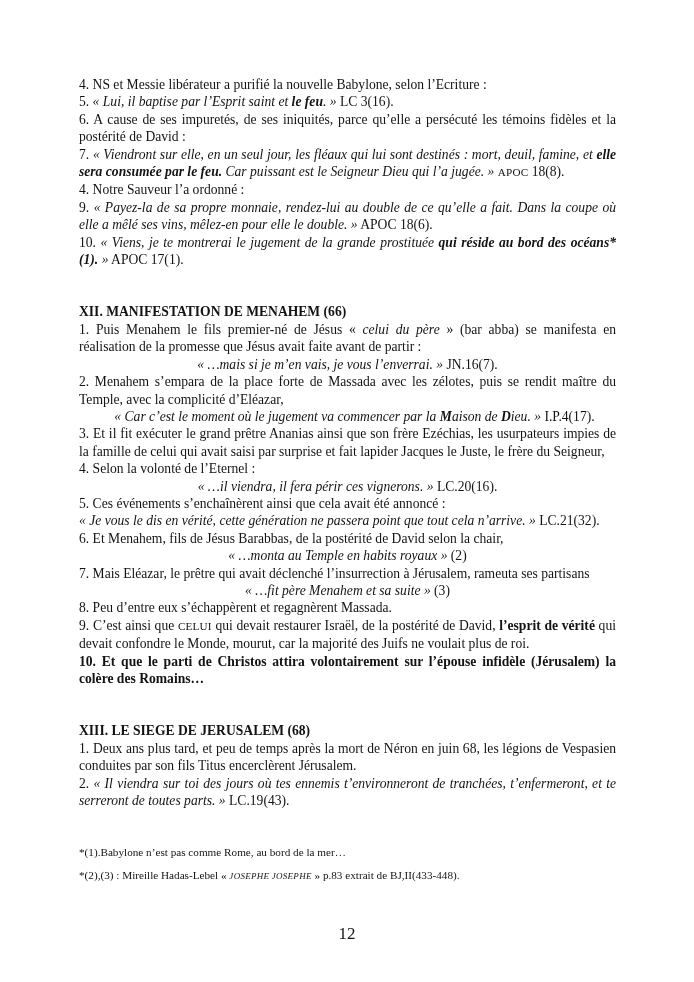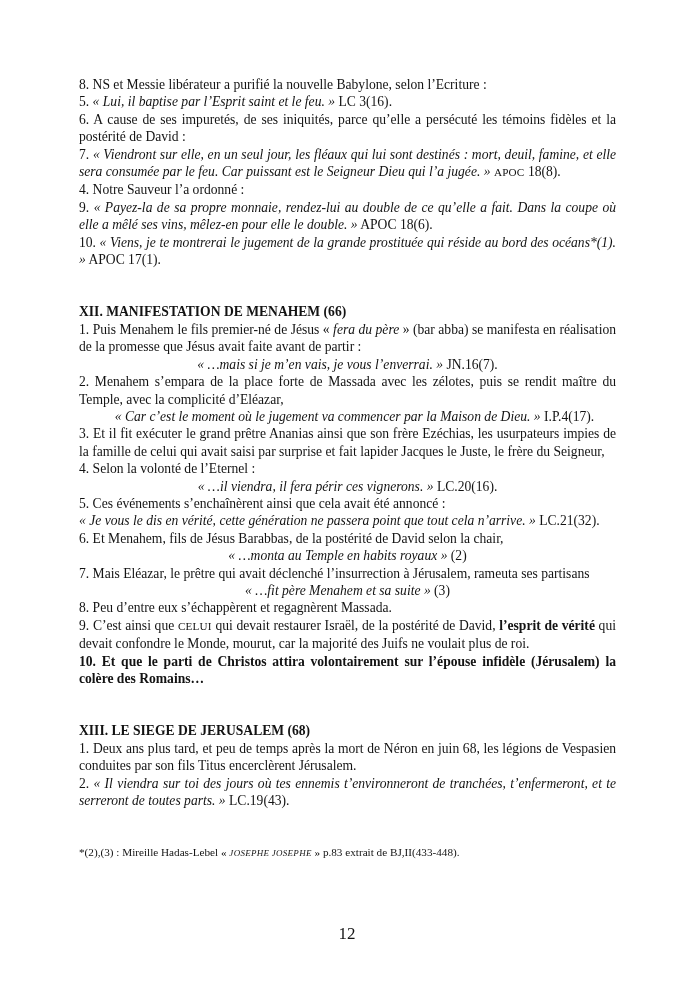--- a/index.html
+++ b/index.html
@@ -26,63 +26,64 @@
   }
   .blk-p  { text-align: justify; }
   .blk-h  { font-weight: bold; margin-top: 35px; text-align: left; }
   .blk-c  { text-align: center; }
   .blk-ind { padding-left: 14px; text-align: center; }
   .blk-sp { height: 17.4px; }
   .blk-fn { font-size: 11.2px; line-height: 16px; margin-bottom: 7px; text-align: left; }
   .s-r  { font-style: normal; font-weight: normal; }
   .s-i  { font-style: italic; }
   .s-b  { font-weight: bold; }
-  .s-bi { font-weight: normal; font-style: italic; }
+  .s-bi { font-weight: bold; font-style: italic; }
   .s-sc { font-size: 0.82em; letter-spacing: 0.2px; }
   .s-isc { font-style: italic; font-size: 0.8em; letter-spacing: 0.3px; }
   .page-number {
     position: absolute;
     top: 926px;
     left: 0;
     right: 0;
     text-align: center;
     font-size: 17px;
     line-height: 15px;
   }
 </style>
 </head>
 <body>
 
 <div class="page">
   <div id="doc-body">
-      <p class="blk blk-p"><span class="s-r">8. NS et Messie  libérateur a purifié la nouvelle Babylone, selon l’Ecriture :</span></p>
+      <p class="blk blk-p"><span class="s-r">4. NS et Messie  libérateur a purifié la nouvelle Babylone, selon l’Ecriture :</span></p>
       <p class="blk blk-p"><span class="s-r">5. </span><span class="s-i">« Lui, il baptise par l’Esprit saint et </span><span class="s-bi">le feu</span><span class="s-i">. »</span><span class="s-r"> LC 3(16).</span></p>
       <p class="blk blk-p"><span class="s-r">6. A cause de ses impuretés, de ses iniquités, parce qu’elle a persécuté les témoins fidèles et la postérité de David :</span></p>
       <p class="blk blk-p"><span class="s-r">7. </span><span class="s-i">« Viendront sur elle, en un seul jour, les fléaux qui lui sont destinés : mort, deuil, famine, et </span><span class="s-bi">elle sera consumée par le feu.</span><span class="s-i"> Car puissant est le Seigneur Dieu qui l’a jugée. »</span><span class="s-r"> </span><span class="s-sc">APOC</span><span class="s-r"> 18(8).</span></p>
       <p class="blk blk-p"><span class="s-r">4. Notre Sauveur l’a ordonné :</span></p>
       <p class="blk blk-p"><span class="s-r">9. </span><span class="s-i">«  Payez-la de sa propre monnaie, rendez-lui au double de ce qu’elle a fait. Dans la coupe où elle a mêlé ses vins, mêlez-en pour elle le double. »</span><span class="s-r"> APOC 18(6).</span></p>
       <p class="blk blk-p"><span class="s-r">10. </span><span class="s-i">« Viens, je te montrerai le jugement de la grande prostituée </span><span class="s-bi">qui réside au bord des océans*(1).</span><span class="s-i"> »</span><span class="s-r"> APOC 17(1).</span></p>
       <h2 class="blk blk-h"><span class="s-b">XII. MANIFESTATION DE MENAHEM (66)</span></h2>
-      <p class="blk blk-p"><span class="s-r">1. Puis Menahem le fils premier-né de Jésus « </span><span class="s-i">fera du père</span><span class="s-r"> » (bar abba) se manifesta en réalisation de la promesse que Jésus avait faite avant de partir :</span></p>
+      <p class="blk blk-p"><span class="s-r">1. Puis Menahem le fils premier-né de Jésus « </span><span class="s-i">celui du père</span><span class="s-r"> » (bar abba) se manifesta en réalisation de la promesse que Jésus avait faite avant de partir :</span></p>
       <p class="blk blk-c"><span class="s-i">«  …mais si je m’en vais, je vous l’enverrai. »</span><span class="s-r"> JN.16(7).</span></p>
       <p class="blk blk-p"><span class="s-r">2. Menahem s’empara de la place forte de Massada avec les zélotes, puis se rendit maître du Temple, avec la complicité d’Eléazar,</span></p>
       <p class="blk blk-ind"><span class="s-i">« Car c’est le moment où le jugement va commencer par la </span><span class="s-bi">M</span><span class="s-i">aison de </span><span class="s-bi">D</span><span class="s-i">ieu. »</span><span class="s-r"> I.P.4(17).</span></p>
       <p class="blk blk-p"><span class="s-r">3. Et il fit exécuter le grand prêtre Ananias ainsi que son frère Ezéchias, les usurpateurs impies de la famille de celui qui avait saisi par surprise et fait lapider Jacques le Juste, le frère du Seigneur,</span></p>
       <p class="blk blk-p"><span class="s-r">4. Selon la volonté de l’Eternel :</span></p>
       <p class="blk blk-c"><span class="s-i">« …il viendra, il fera périr ces vignerons. »</span><span class="s-r"> LC.20(16).</span></p>
       <p class="blk blk-p"><span class="s-r">5. Ces événements s’enchaînèrent  ainsi que cela avait été annoncé :</span></p>
       <p class="blk blk-p"><span class="s-i">« Je vous le dis en vérité, cette génération ne passera point que tout cela n’arrive. »</span><span class="s-r"> LC.21(32).</span></p>
       <p class="blk blk-p"><span class="s-r">6. Et Menahem, fils de Jésus Barabbas, de la postérité de David selon la chair,</span></p>
       <p class="blk blk-c"><span class="s-i">« …monta au Temple en habits royaux »</span><span class="s-r"> (2)</span></p>
       <p class="blk blk-p"><span class="s-r">7. Mais Eléazar, le prêtre qui avait déclenché l’insurrection à Jérusalem, rameuta ses partisans</span></p>
       <p class="blk blk-c"><span class="s-i">« …fit père Menahem et sa suite »</span><span class="s-r"> (3)</span></p>
       <p class="blk blk-p"><span class="s-r">8. Peu d’entre eux s’échappèrent et regagnèrent Massada.</span></p>
       <p class="blk blk-p"><span class="s-r">9. C’est ainsi que </span><span class="s-sc">CELUI</span><span class="s-r"> qui devait restaurer Israël, de la postérité de David, </span><span class="s-b">l’esprit de vérité</span><span class="s-r"> qui devait confondre le Monde, mourut, car la majorité des Juifs ne voulait plus de roi.</span></p>
       <p class="blk blk-p"><span class="s-b">10. Et que le parti de Christos attira volontairement sur l’épouse infidèle (Jérusalem) la colère des Romains…</span></p>
       <h2 class="blk blk-h"><span class="s-b">XIII. LE SIEGE DE JERUSALEM (68)</span></h2>
       <p class="blk blk-p"><span class="s-r">1. Deux ans plus tard, et peu de temps après la mort de Néron en juin 68, les légions de Vespasien conduites par son fils Titus encerclèrent Jérusalem.</span></p>
       <p class="blk blk-p"><span class="s-r">2. </span><span class="s-i">« Il viendra sur toi des jours où tes ennemis t’environneront de tranchées, t’enfermeront, et te serreront de toutes parts. »</span><span class="s-r"> LC.19(43).</span></p>
       <p class="blk blk-sp"></p>
       <p class="blk blk-sp"></p>
+      <p class="blk blk-fn"><span class="s-r">*(1).Babylone n’est pas comme Rome, au bord de la mer…</span></p>
       <p class="blk blk-fn"><span class="s-r">*(2),(3) : Mireille Hadas-Lebel « </span><span class="s-isc">JOSEPHE JOSEPHE</span><span class="s-r"> » p.83 extrait de BJ,II(433-448).</span></p>
     </div>
   <div class="page-number">12</div>
 </div>
 
 </body></html>

